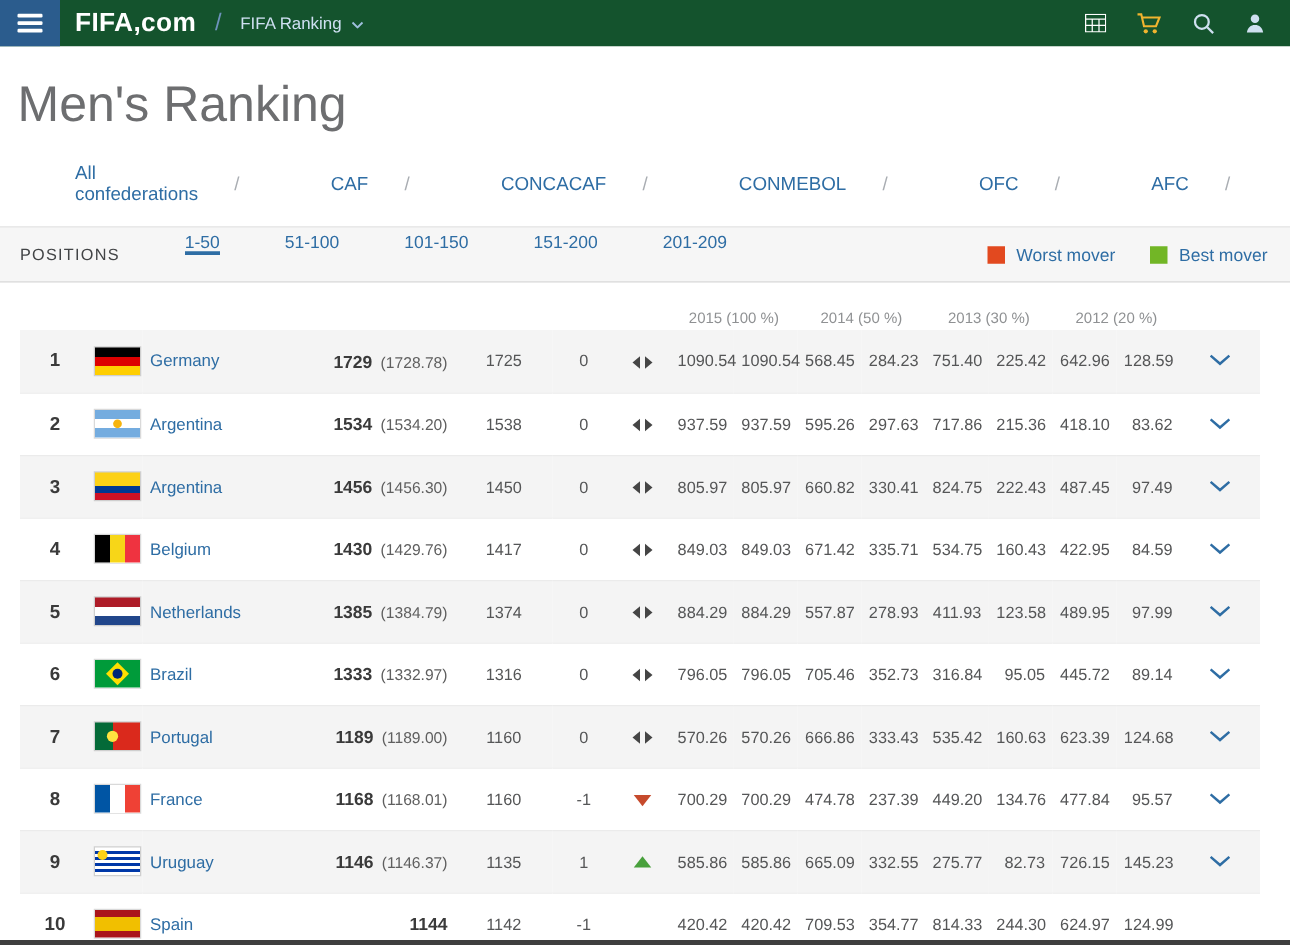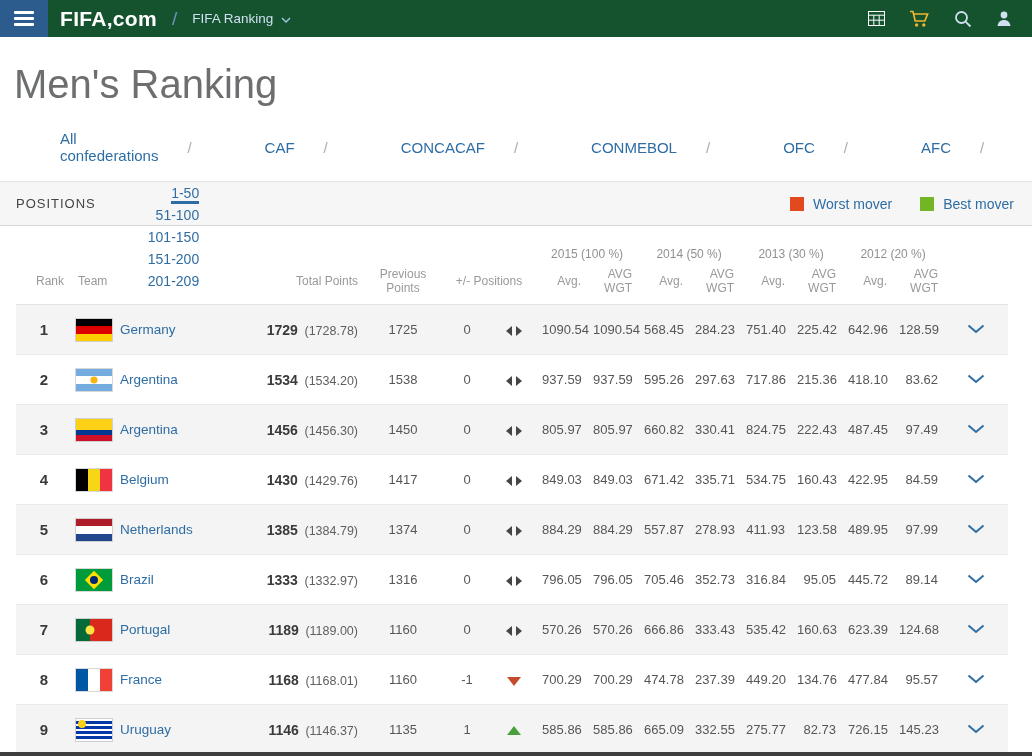--- a/index.html
+++ b/index.html
@@ -70,21 +70,21 @@
     background: #f6f6f6;
     border-top: 1px solid #e3e3e3;
     border-bottom: 1px solid #d9d9d9;
     display: flex; align-items: stretch;
     padding: 0 18px 0 16px;
   }
   .pos-label {
     font-size: 13px; color: #424446; letter-spacing: 1px;
     display: flex; align-items: center; margin-right: 52px;
   }
-  .pos-tabs { display: flex; align-items: flex-end; flex-direction: column; }
+  .pos-tabs { display: flex; align-items: flex-start; }
   .tab {
     display: flex; align-items: center;
     color: #2e6da4; font-size: 14px; cursor: pointer;
     margin-right: 52px;
     border-bottom: 3px solid transparent; padding-top: 3px;
   }
   .tab.active { border-bottom-color: #2e6da4; }
   .legend { margin-left: auto; display: flex; align-items: center; gap: 28px; }
   .legend-item { display: flex; align-items: center; gap: 9px; }
   .swatch { width: 14px; height: 14px; display: inline-block; }
@@ -250,36 +250,20 @@
   </colgroup>
   <thead>
     <tr class="groups">
       <th colspan="7"></th>
       <th colspan="2">2015 (100 %)</th>
       <th colspan="2">2014 (50 %)</th>
       <th colspan="2">2013 (30 %)</th>
       <th colspan="2">2012 (20 %)</th>
       <th></th>
     </tr>
-    <tr class="labels">
-      <th class="h-left" style="padding-left:20px">Rank</th>
-      <th class="h-left" colspan="2">Team</th>
-      <th>Total Points</th>
-      <th class="h-center">Previous Points</th>
-      <th class="h-center" colspan="2">+/- Positions</th>
-      <th>Avg.</th>
-      <th>AVG WGT</th>
-      <th>Avg.</th>
-      <th>AVG WGT</th>
-      <th>Avg.</th>
-      <th>AVG WGT</th>
-      <th>Avg.</th>
-      <th>AVG WGT</th>
-      <th></th>
-    </tr>
   </thead>
   <tbody id="ranking-body">
   <tr>
     <td class="c-rank">1</td>
     <td class="c-flag">
       <span class="flag" style="background: linear-gradient(rgb(0, 0, 0) 0%, rgb(0, 0, 0) 33.3333%, rgb(221, 0, 0) 33.3333%, rgb(221, 0, 0) 66.6667%, rgb(255, 206, 0) 66.6667%, rgb(255, 206, 0) 100%);"></span>
     </td>
     <td class="c-team">
       <a class="team-link">Germany</a>
     </td>

